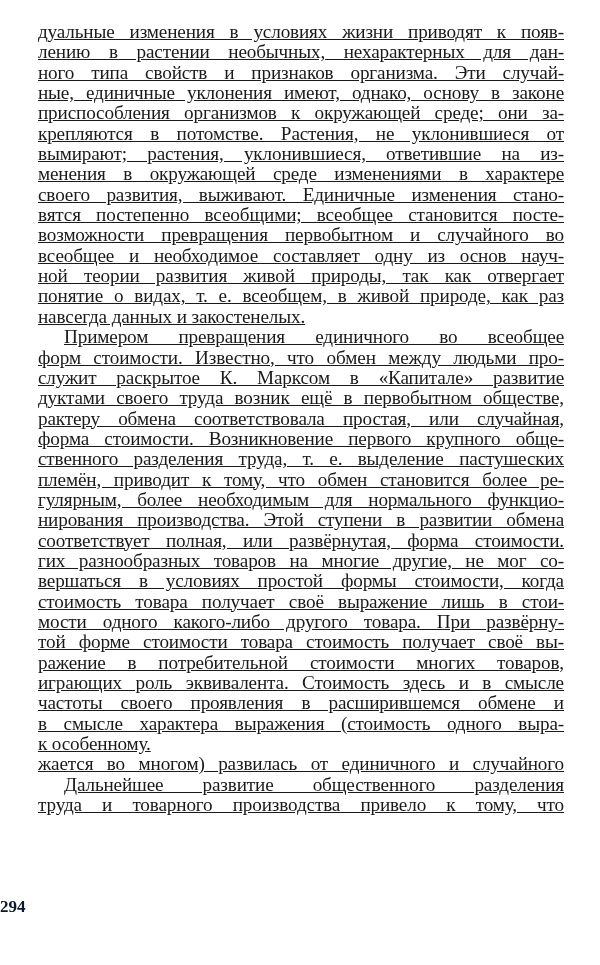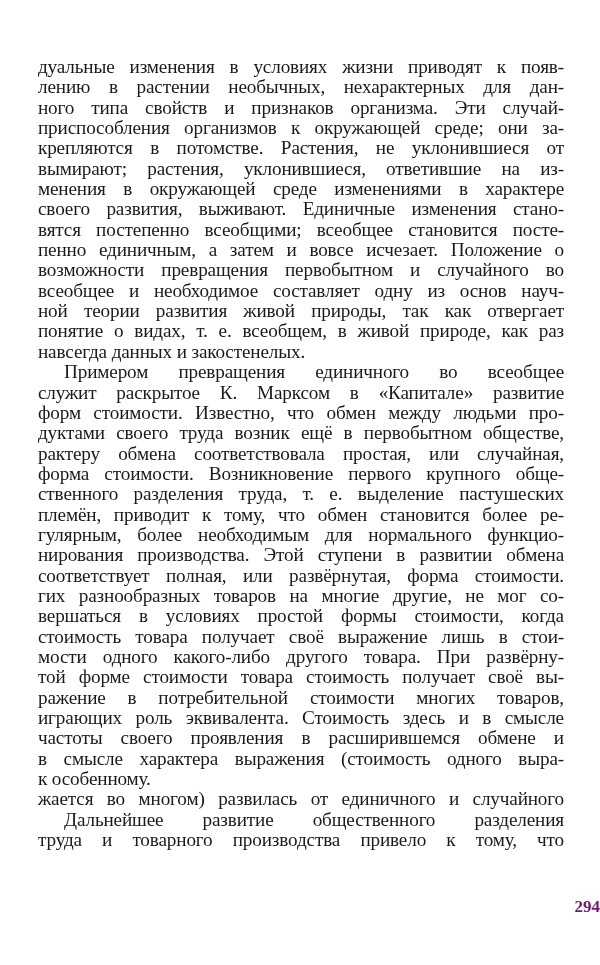--- a/index.html
+++ b/index.html
@@ -11,22 +11,23 @@
       width: 600px;
       height: 965px;
       position: relative;
       overflow: hidden;
       font-family: "Liberation Serif", "DejaVu Serif", serif;
       color: #1a1a1a;
     }
     .page {
       position: absolute;
       left: 38px;
-      top: 57px;
+      top: 22px;
       width: 526px;
+      text-decoration: underline;
     }
     .line {
       display: block;
       height: 20.35px;
       line-height: 20.35px;
       font-size: 19.2px;
       white-space: nowrap;
       text-align: justify;
       text-align-last: justify;
       letter-spacing: -0.15px;
@@ -36,53 +37,53 @@
       text-align-last: left;
     }
     .line.indent {
       padding-left: 26px;
     }
     .page-number {
       position: absolute;
       left: 0;
       width: 600px;
       top: 897px;
-      text-align: right;
+      text-align: left;
       font-size: 17px;
       font-weight: bold;
-      color: #701a75;
+      color: #0f172a;
     }
   </style>
 </head>
 <body>
 
 <div class="page">
 
   <div>
     <span class="line">дуальные изменения в условиях жизни приводят к появ-</span>
     <span class="line">лению в растении необычных, нехарактерных для дан-</span>
     <span class="line">ного типа свойств и признаков организма. Эти случай-</span>
+    <span class="line">ные, единичные уклонения имеют, однако, основу в законе</span>
     <span class="line">приспособления организмов к окружающей среде; они за-</span>
     <span class="line">крепляются в потомстве. Растения, не уклонившиеся от</span>
     <span class="line">вымирают; растения, уклонившиеся, ответившие на из-</span>
     <span class="line">менения в окружающей среде изменениями в характере</span>
     <span class="line">своего развития, выживают. Единичные изменения стано-</span>
     <span class="line">вятся постепенно всеобщими; всеобщее становится посте-</span>
-    <span class="line">пенно единичным, а затем и вовсе исчезает. Положение о</span>
     <span class="line">возможности превращения первобытном и случайного во</span>
     <span class="line">всеобщее и необходимое составляет одну из основ науч-</span>
     <span class="line">ной теории развития живой природы, так как отвергает</span>
     <span class="line">понятие о видах, т. е. всеобщем, в живой природе, как раз</span>
     <span class="line last">навсегда данных и закостенелых.</span>
   </div>
 
   <div>
     <span class="line indent">Примером превращения единичного во всеобщее</span>
+    <span class="line">форм стоимости. Известно, что обмен между людьми про-</span>
     <span class="line">служит раскрытое К. Марксом в «Капитале» развитие</span>
-    <span class="line">форм стоимости. Известно, что обмен между людьми про-</span>
     <span class="line">дуктами своего труда возник ещё в первобытном обществе,</span>
     <span class="line">рактеру обмена соответствовала простая, или случайная,</span>
     <span class="line">форма стоимости. Возникновение первого крупного обще-</span>
     <span class="line">ственного разделения труда, т. е. выделение пастушеских</span>
     <span class="line">племён, приводит к тому, что обмен становится более ре-</span>
     <span class="line">гулярным, более необходимым для нормального функцио-</span>
     <span class="line">нирования производства. Этой ступени в развитии обмена</span>
     <span class="line">соответствует полная, или развёрнутая, форма стоимости.</span>
     <span class="line">гих разнообразных товаров на многие другие, не мог со-</span>
     <span class="line">вершаться в условиях простой формы стоимости, когда</span>

